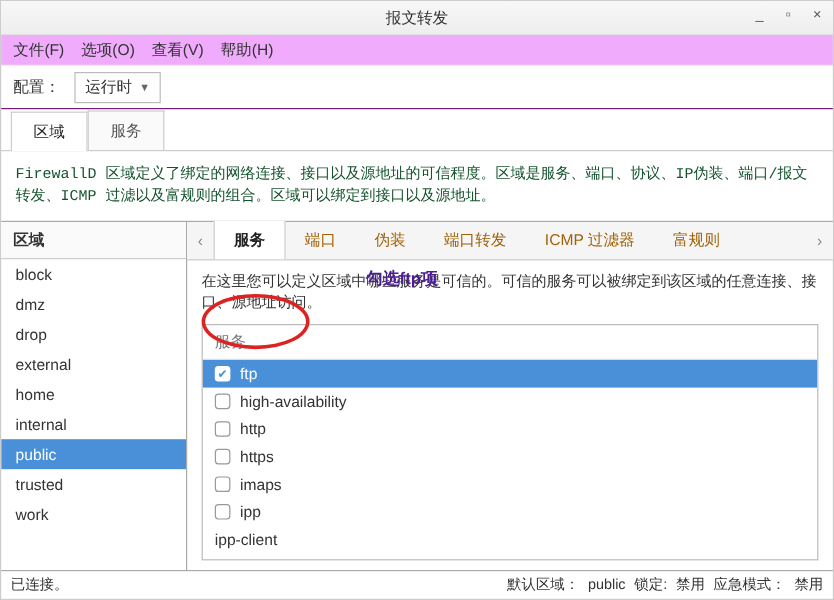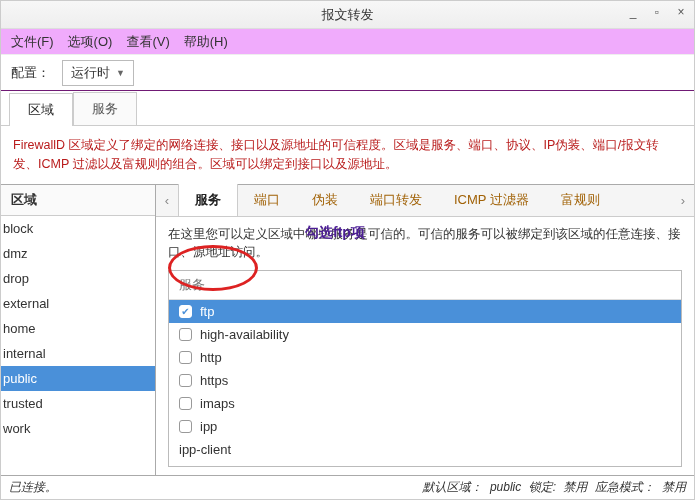--- a/index.html
+++ b/index.html
@@ -10,41 +10,41 @@
 .window-controls { position: absolute; right: 6px; top: 4px; display: flex; gap: 10px; }
 .wc { width: 14px; height: 14px; text-align: center; line-height: 14px; font-size: 12px; color: #555; cursor: pointer; }
 .menubar { height: 26px; display: flex; align-items: center; gap: 14px; padding: 0 10px; background: #f0abfc; border-bottom: 1px solid #eee; }
 .menubar span { cursor: pointer; }
 .configbar { height: 36px; display: flex; align-items: center; gap: 12px; padding: 0 10px; border-bottom: 1px solid #701a75; }
 .config-dropdown { border: 1px solid #bbb; padding: 3px 8px; display: inline-flex; align-items: center; gap: 6px; cursor: pointer; background: #fff; }
 .chev { font-size: 9px; color: #666; }
 .top-tabs { height: 34px; display: flex; align-items: flex-end; padding: 0 8px; gap: 0; }
 .top-tab { padding: 7px 18px; border: 1px solid #ccc; border-bottom: none; background: #fafafa; color: #555; cursor: pointer; }
 .top-tab.active { background: #fff; color: #222; position: relative; top: 1px; }
-.desc-bar { padding: 10px 12px; font-size: 12.5px; color: #b91c1c; line-height: 1.5; border-top: 1px solid #ccc; }
+.desc-bar { padding: 10px 12px; font-size: 12.5px; color: #14532d; line-height: 1.5; border-top: 1px solid #ccc; font-family: Liberation Mono, monospace; }
 .main-split { flex: 1; display: flex; border-top: 1px solid #aaa; min-height: 0; }
 .left-panel { width: 155px; border-right: 1px solid #aaa; display: flex; flex-direction: column; }
 .left-header { font-weight: bold; padding: 6px 10px; border-bottom: 1px solid #ccc; background: #fafafa; }
 .zone-list { flex: 1; overflow: auto; }
-.zone-item { padding: 5px 2px; cursor: pointer; }
+.zone-item { padding: 5px 12px; cursor: pointer; }
 .zone-item.selected { background: #4a90d9; color: #fff; }
 .right-panel { flex: 1; display: flex; flex-direction: column; min-width: 0; position: relative; }
 .inner-tabs { height: 32px; display: flex; align-items: center; background: #f5f5f5; border-bottom: 1px solid #ccc; }
 .nav-arrow { width: 22px; text-align: center; color: #888; cursor: pointer; }
 .inner-tab { padding: 7px 16px; color: #a16207; cursor: pointer; }
 .inner-tab.active { background: #fff; color: #222; font-weight: bold; border-left: 1px solid #ccc; border-right: 1px solid #ccc; }
 .right-desc { padding: 8px 12px; font-size: 12.5px; line-height: 1.5; }
 .service-box { margin: 0 12px 8px 12px; border: 1px solid #bbb; flex: 1; display: flex; flex-direction: column; min-height: 0; }
 .service-header { padding: 5px 10px; color: #777; border-bottom: 1px solid #ddd; }
 .service-list { flex: 1; overflow: auto; }
 .service-row { display: flex; align-items: center; gap: 8px; padding: 4px 10px; }
 .service-row.selected { background: #4a90d9; color: #fff; }
 .chk { width: 13px; height: 13px; border: 1px solid #999; border-radius: 3px; background: #fff; display: inline-flex; align-items: center; justify-content: center; font-size: 10px; color: #4a90d9; }
 .service-row.selected .chk { border-color: #fff; }
-.statusbar { height: 24px; border-top: 1px solid #aaa; display: flex; align-items: center; justify-content: space-between; padding: 0 8px; font-size: 12px; font-style: italic; }
+.statusbar { height: 24px; border-top: 1px solid #aaa; display: flex; align-items: center; justify-content: space-between; padding: 0 8px; font-size: 12px; }
 .sb-right span { margin-left: 4px; }
 .annotation { position: absolute; pointer-events: none; }
 .anno-circle { border: 3px solid #d22; border-radius: 50%; width: 90px; height: 46px; position: absolute; left: 168px; top: 245px; }
 .anno-text { color: #4c1d95; font-size: 14px; font-weight: bold; position: absolute; left: 305px; top: 224px; }
 </style>
 </head>
 <body>
 
 <div class="window">
   <div class="titlebar">

